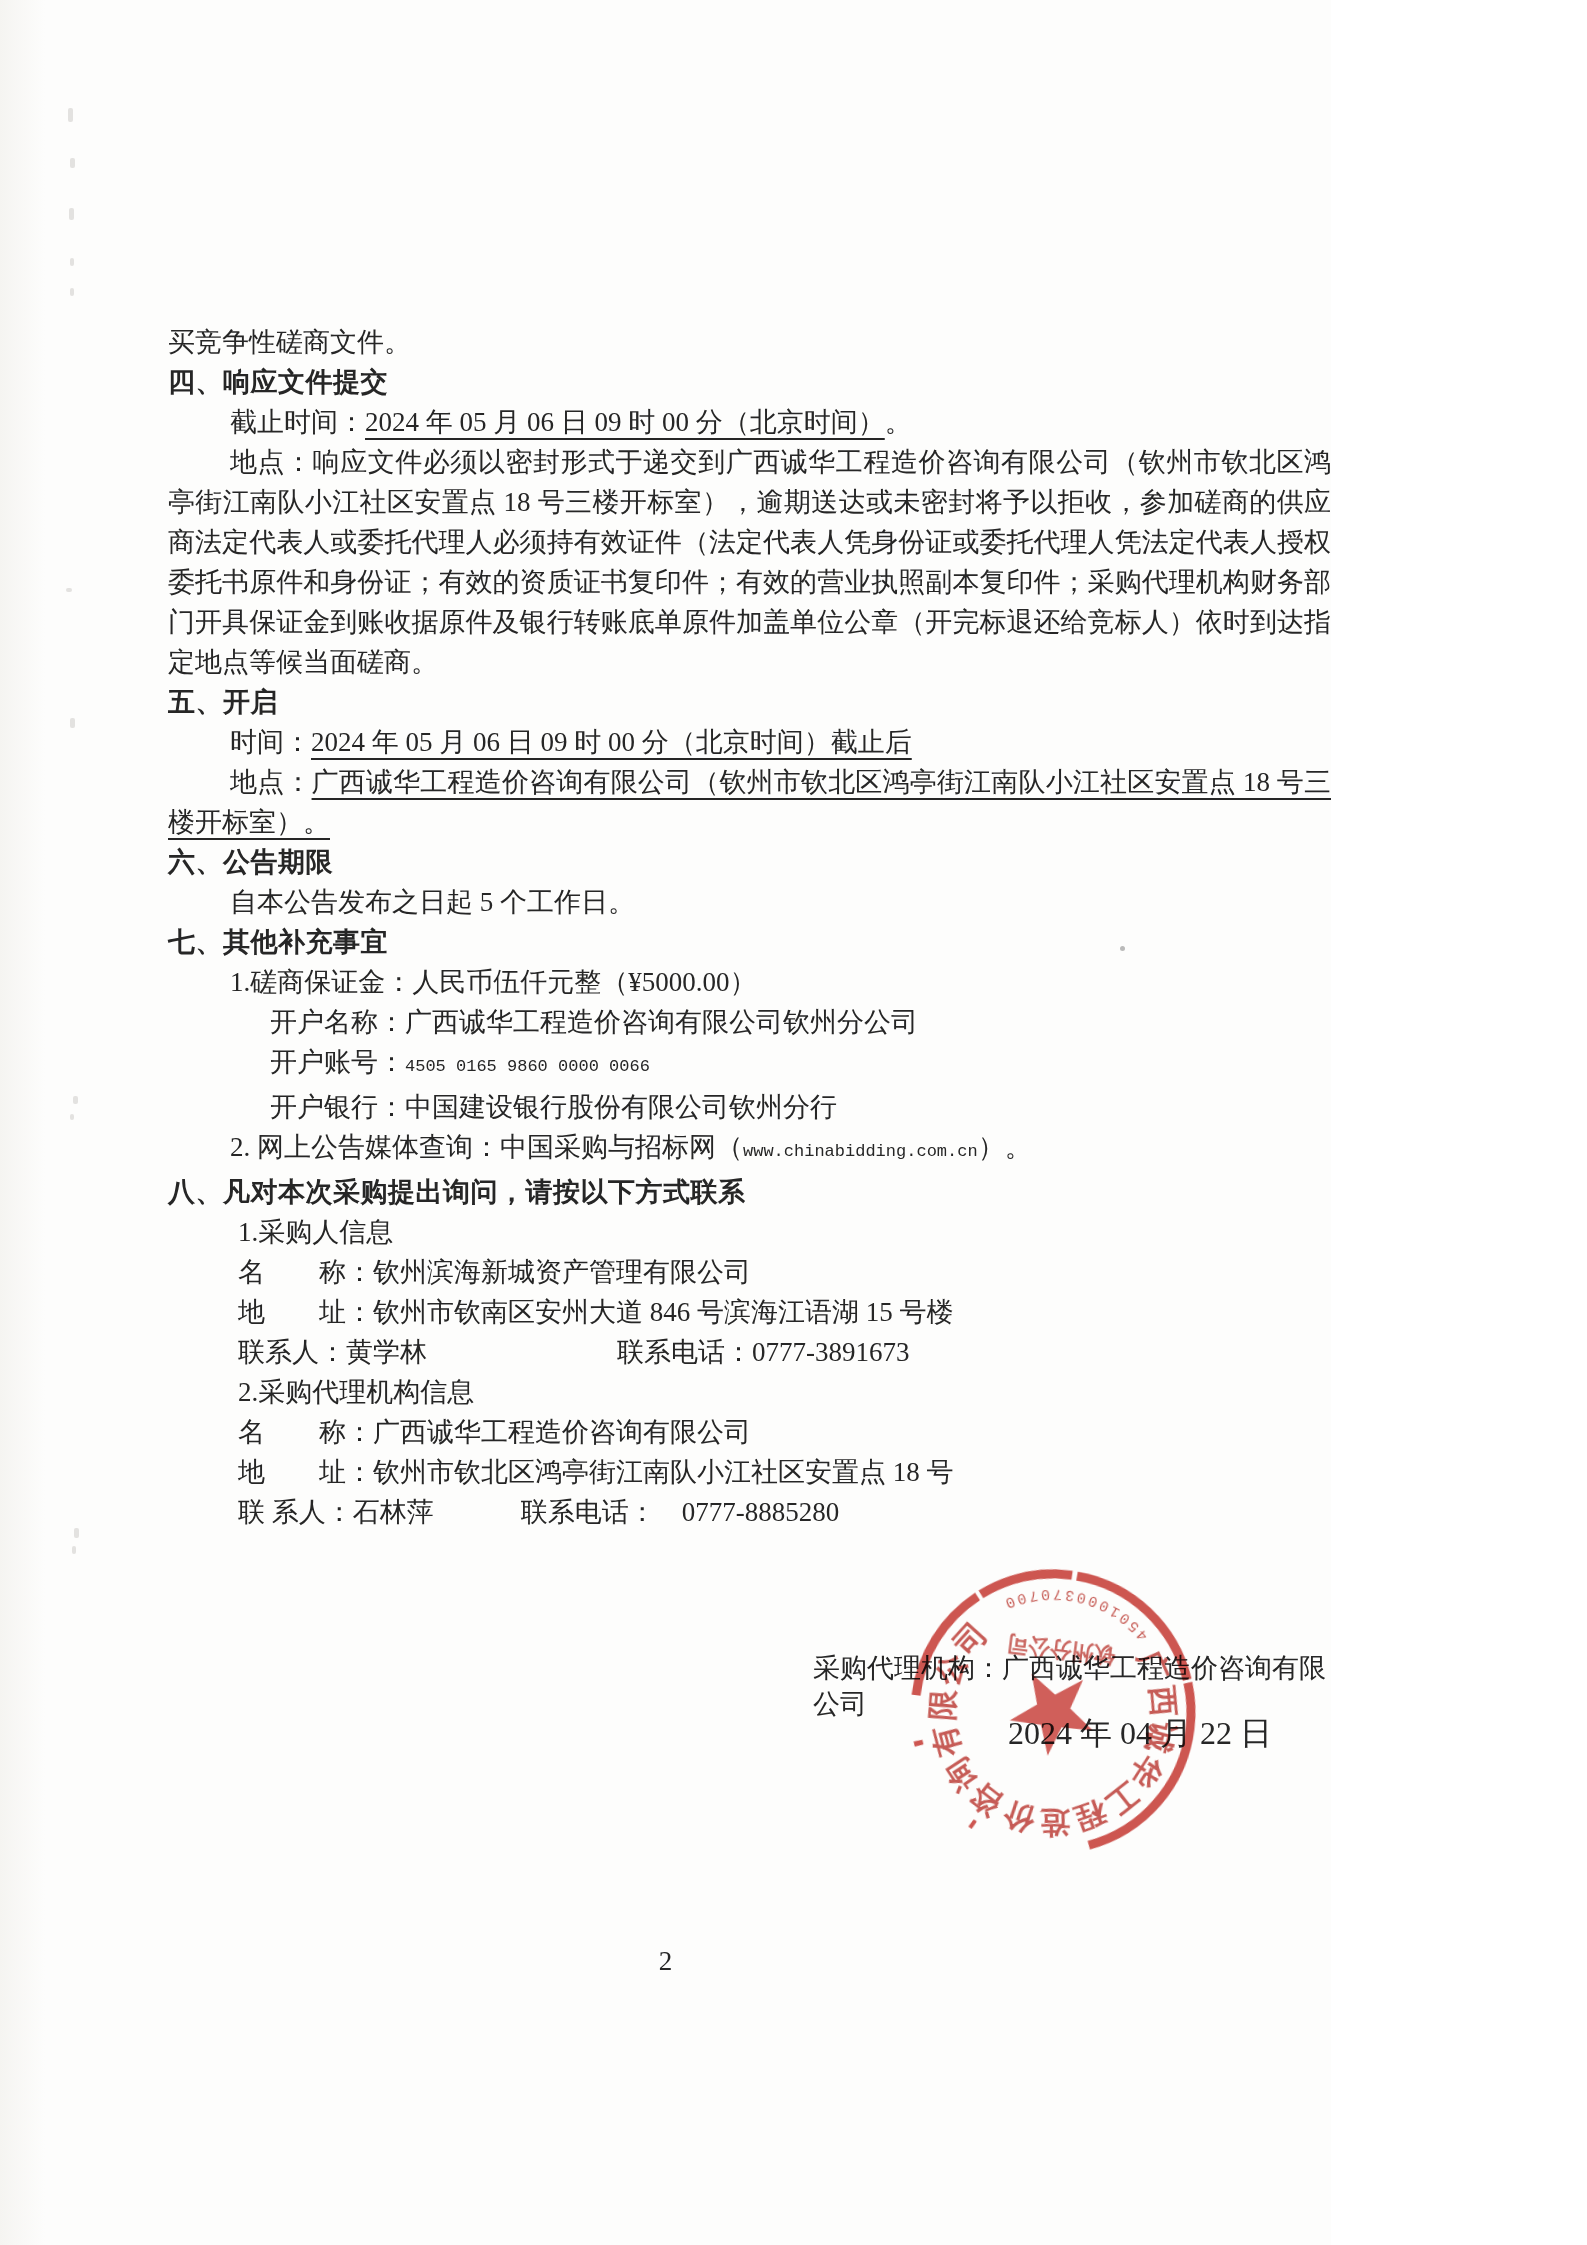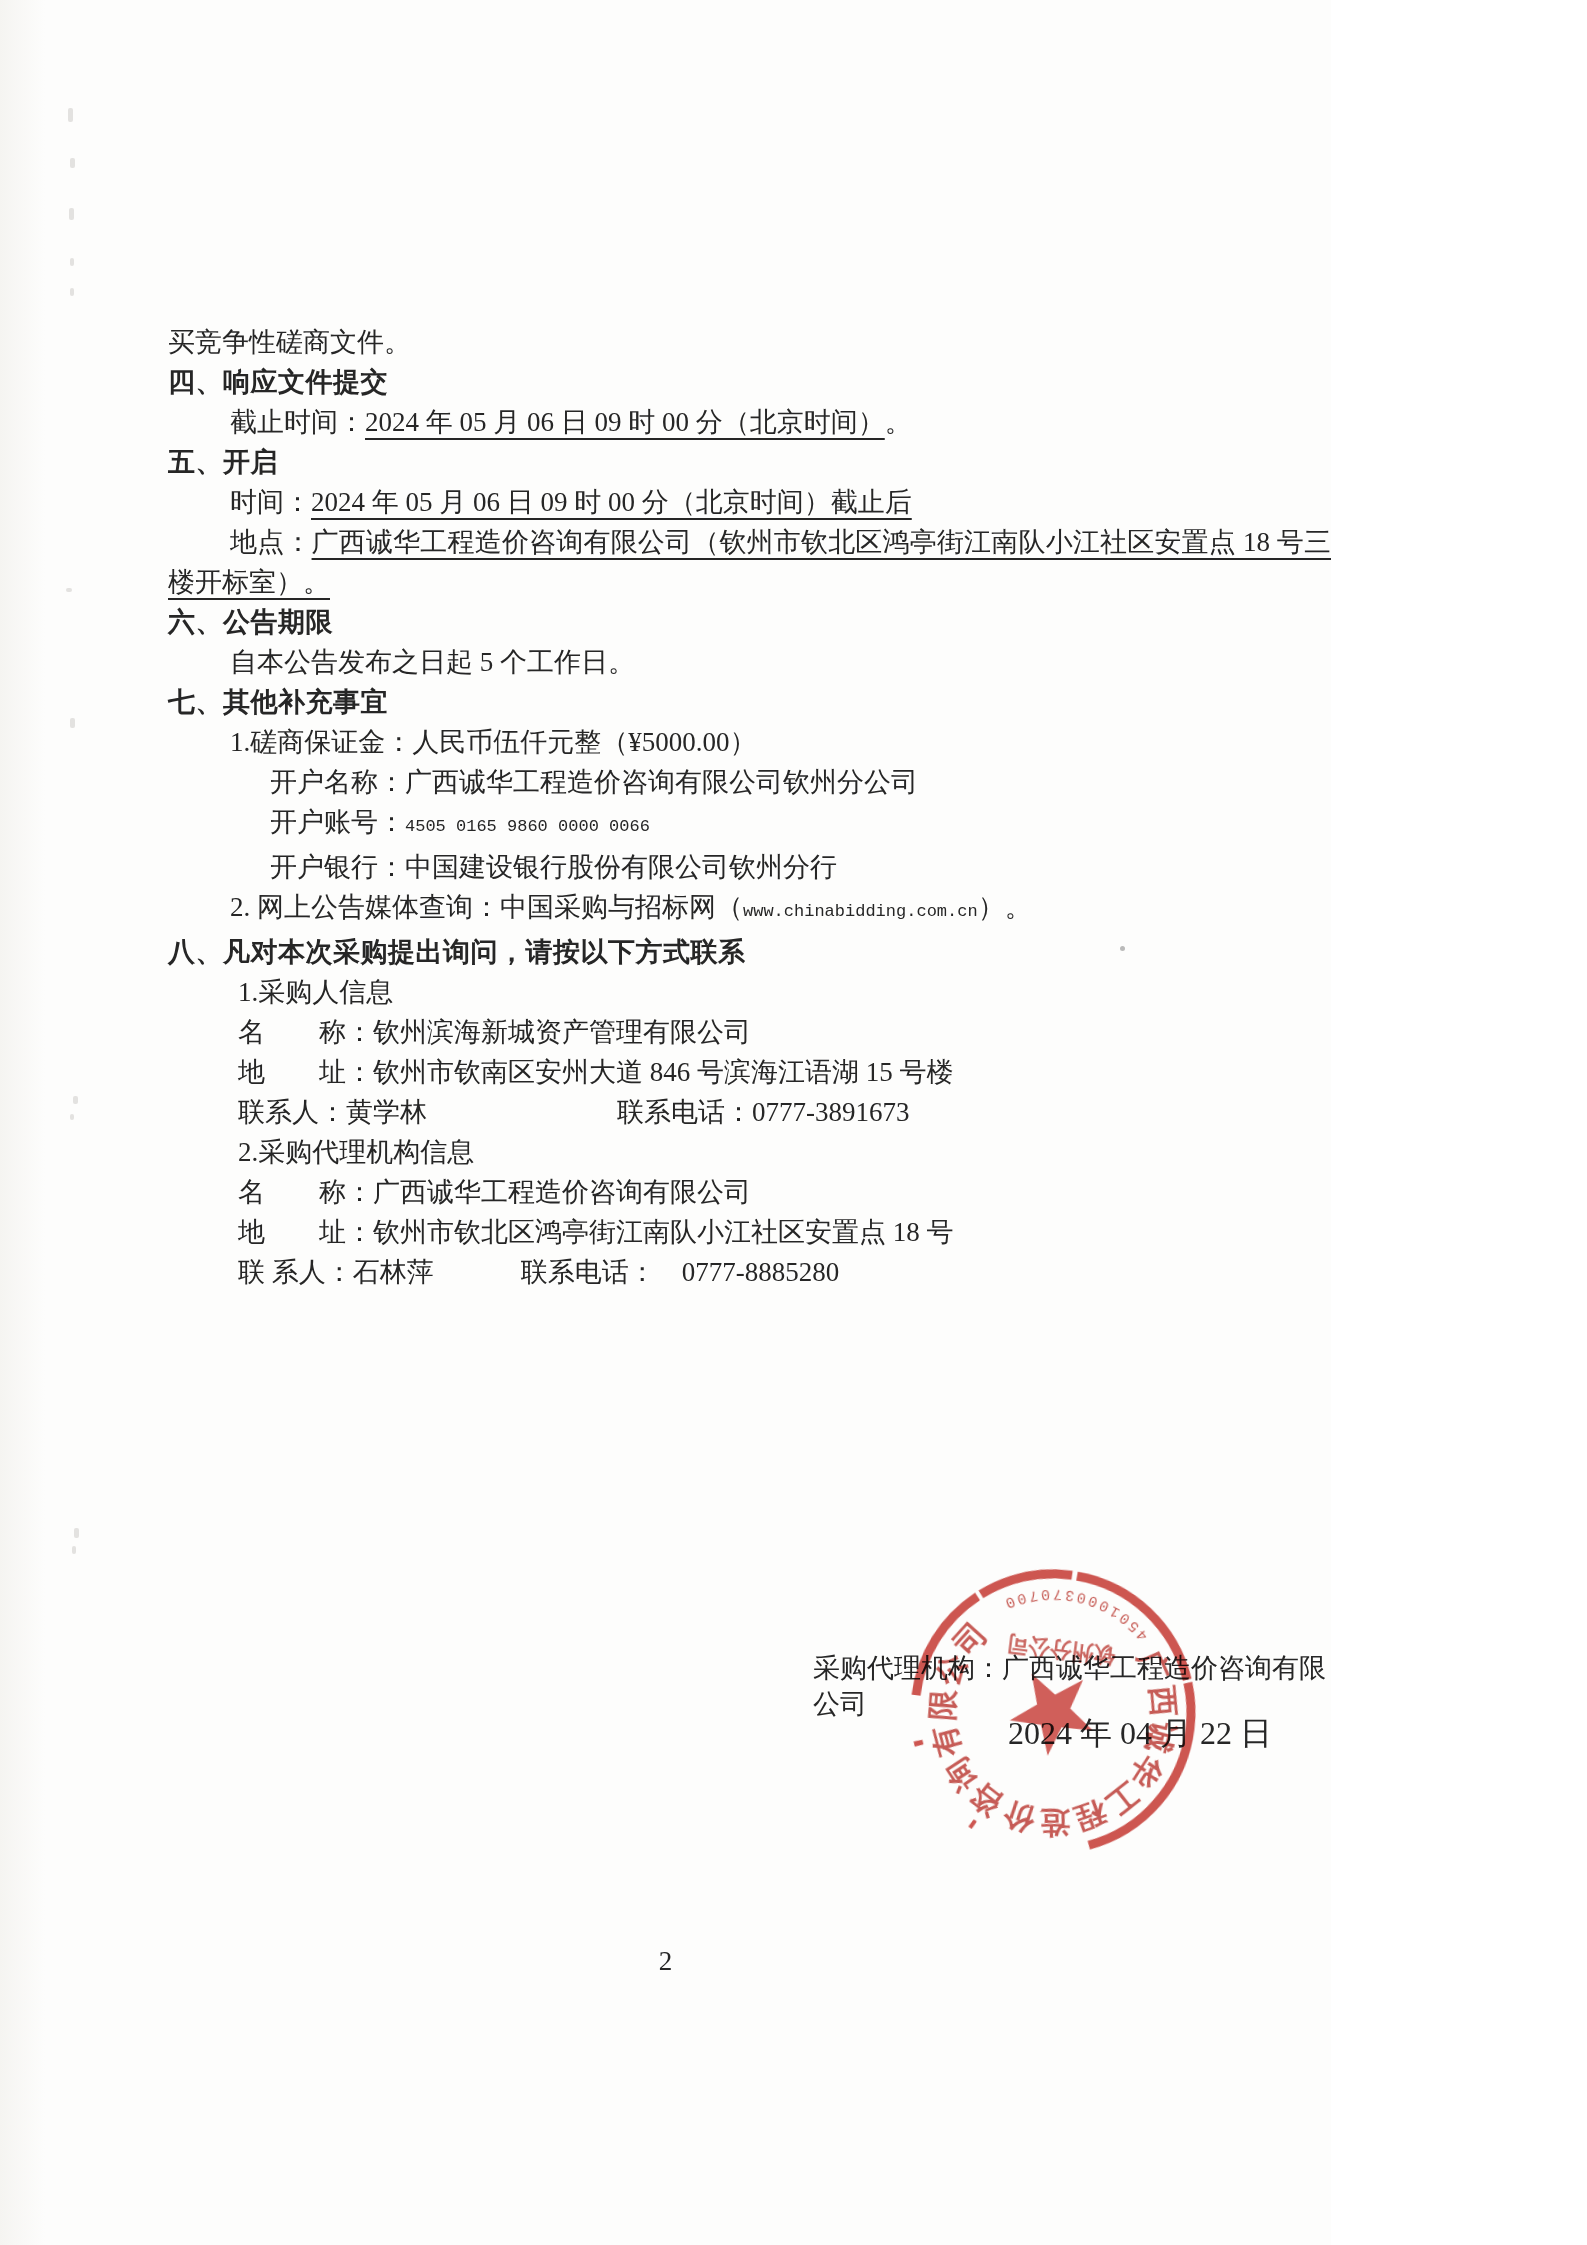--- a/index.html
+++ b/index.html
@@ -66,20 +66,21 @@
 
   <div class="doc">
     <div>买竞争性磋商文件。</div>
 
     <div class="h">四、响应文件提交</div>
 
     <div class="ind1">
       <span>截止时间：</span><span class="u">2024 年 05 月 06 日 09 时 00 分（北京时间）</span><span>。</span>
     </div>
 
+    <div class="para">地点：响应文件必须以密封形式于递交到广西诚华工程造价咨询有限公司（钦州市钦北区鸿亭街江南队小江社区安置点 18 号三楼开标室），逾期送达或未密封将予以拒收，参加磋商的供应商法定代表人或委托代理人必须持有效证件（法定代表人凭身份证或委托代理人凭法定代表人授权委托书原件和身份证；有效的资质证书复印件；有效的营业执照副本复印件；采购代理机构财务部门开具保证金到账收据原件及银行转账底单原件加盖单位公章（开完标退还给竞标人）依时到达指定地点等候当面磋商。</div>
 
     <div class="h">五、开启</div>
 
     <div class="ind1">
       <span>时间：</span><span class="u">2024 年 05 月 06 日 09 时 00 分（北京时间）截止后</span>
     </div>
 
     <div class="para">
       <span>地点：</span><span class="u">广西诚华工程造价咨询有限公司（钦州市钦北区鸿亭街江南队小江社区安置点 18 号三楼开标室）。</span>
     </div>

